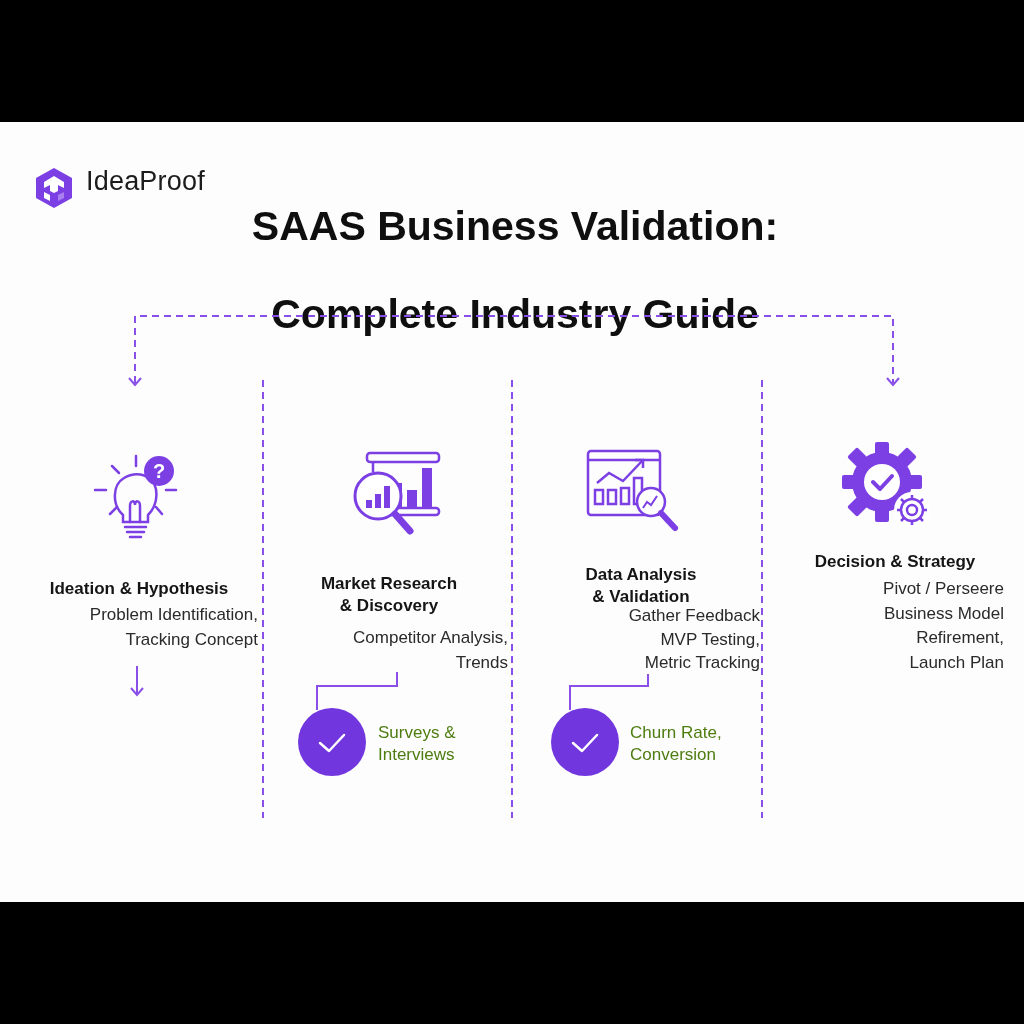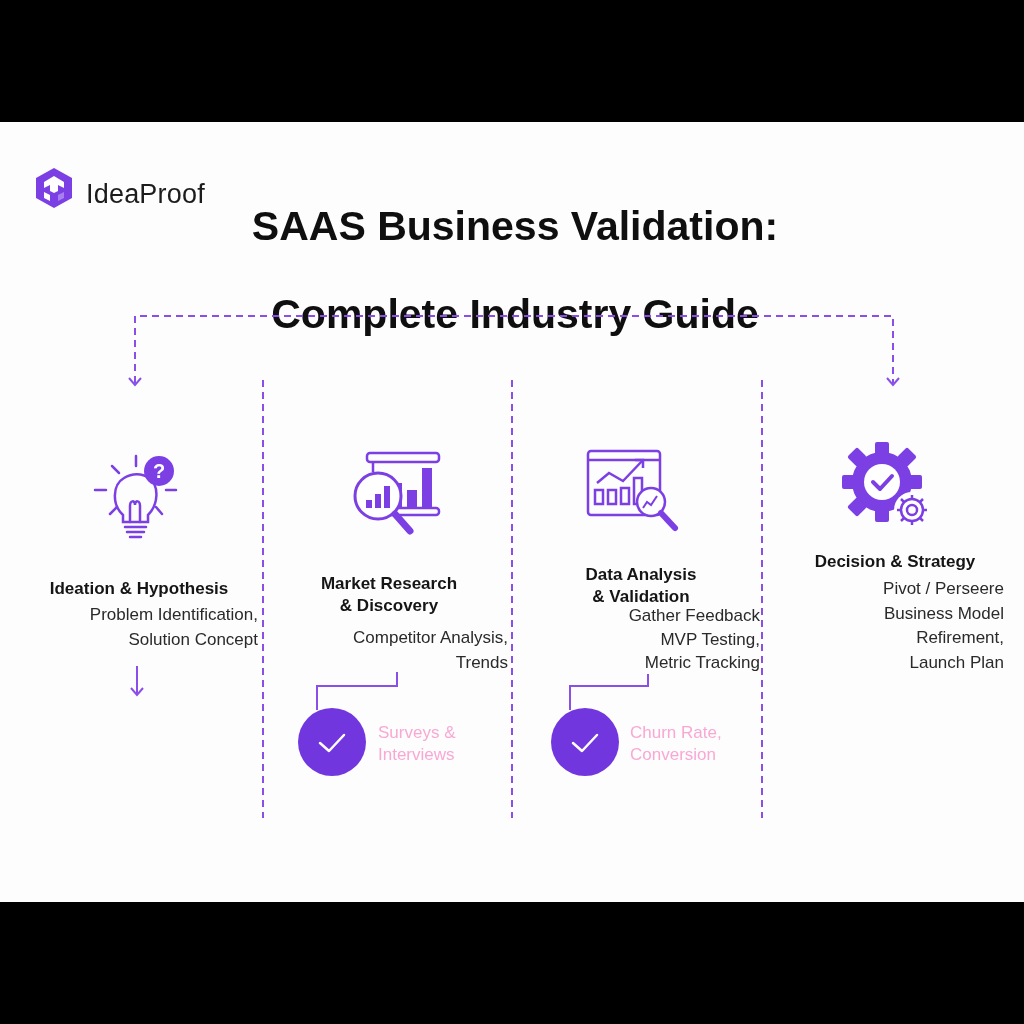--- a/index.html
+++ b/index.html
@@ -4,34 +4,34 @@
   <style>
     html, body { margin: 0; padding: 0; }
     body {
       width: 1024px; height: 1024px; background: #000; position: relative; overflow: hidden;
       font-family: "Liberation Sans", "DejaVu Sans", sans-serif; color: #1a1a1a;
     }
     .canvas {
       position: absolute; left: 0; top: 122px; width: 1024px; height: 780px;
       background: #fdfdfe;
     }
-    .logo { position: absolute; left: 32px; top: 166px; display: flex; align-items: flex-end; }
+    .logo { position: absolute; left: 32px; top: 166px; display: flex; align-items: flex-start; }
     .logo-mark { width: 44px; height: 44px; }
     .logo-text { font-size: 27px; color: #1c1c1c; margin-left: 10px; letter-spacing: 0.2px; }
     .title {
       position: absolute; left: 220px; top: 162px; width: 590px; text-align: center;
       font-size: 41px; font-weight: bold; line-height: 48px; color: #0f0f0f;
     }
     .title div { white-space: nowrap; margin-top: 40px; }
     svg.overlay { position: absolute; left: 0; top: 0; width: 1024px; height: 1024px; pointer-events: none; }
     .icon { position: absolute; }
     .heading { position: absolute; text-align: center; font-weight: bold; font-size: 17px; line-height: 22px; color: #151515; white-space: nowrap; }
     .desc { position: absolute; text-align: right; font-size: 17px; line-height: 24.5px; color: #2a2a2a; white-space: nowrap; }
     .check-circle { position: absolute; width: 68px; height: 68px; border-radius: 50%; background: #7136de; }
-    .check-label { position: absolute; font-size: 17px; line-height: 22px; color: #f9a8d4; white-space: nowrap; }
+    .check-label { position: absolute; font-size: 17px; line-height: 22px; color: #4d7c0f; white-space: nowrap; }
   </style>
 </head>
 <body>
 
 <div class="canvas"></div>
 
 <div class="logo">
   <svg class="logo-mark" viewBox="0 0 44 44">
     <polygon points="22,2 40,12 40,32 22,42 4,32 4,12" fill="#7b3fe4"></polygon>
     <polygon points="22,10 32,16 32,22 26,19 26,25 22,27 18,25 18,19 12,22 12,16" fill="#ffffff"></polygon>
@@ -144,21 +144,21 @@
     <line x1="61" y1="81" x2="64" y2="78"></line>
     <line x1="80" y1="62" x2="83" y2="59"></line>
   </g>
 </svg>
 
 <div class="heading" style="left:20px;width:238px;top:578px">
   <div>Ideation &amp; Hypothesis</div>
 </div>
 <div class="desc" style="left:20px;width:238px;top:603px">
   <div>Problem Identification,</div>
-  <div>Solution Concept</div>
+  <div>Tracking Concept</div>
 </div>
 
 <div class="heading" style="left:270px;width:238px;top:573px">
   <div>Market Research</div>
   <div>&amp; Discovery</div>
 </div>
 <div class="desc" style="left:270px;width:238px;top:626px">
   <div>Competitor Analysis,</div>
   <div>Trends</div>
 </div>

